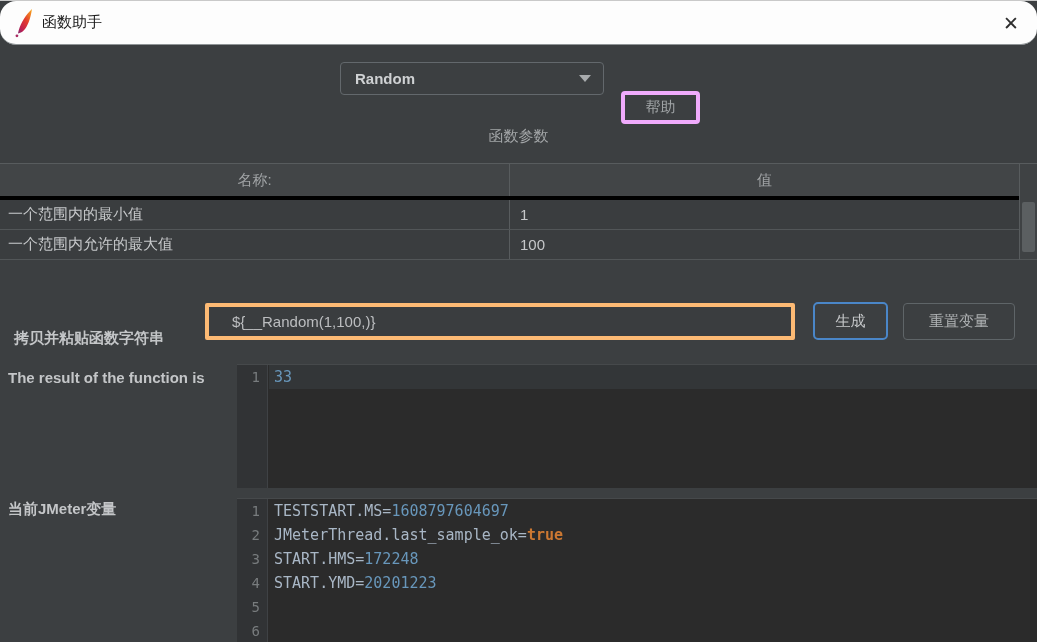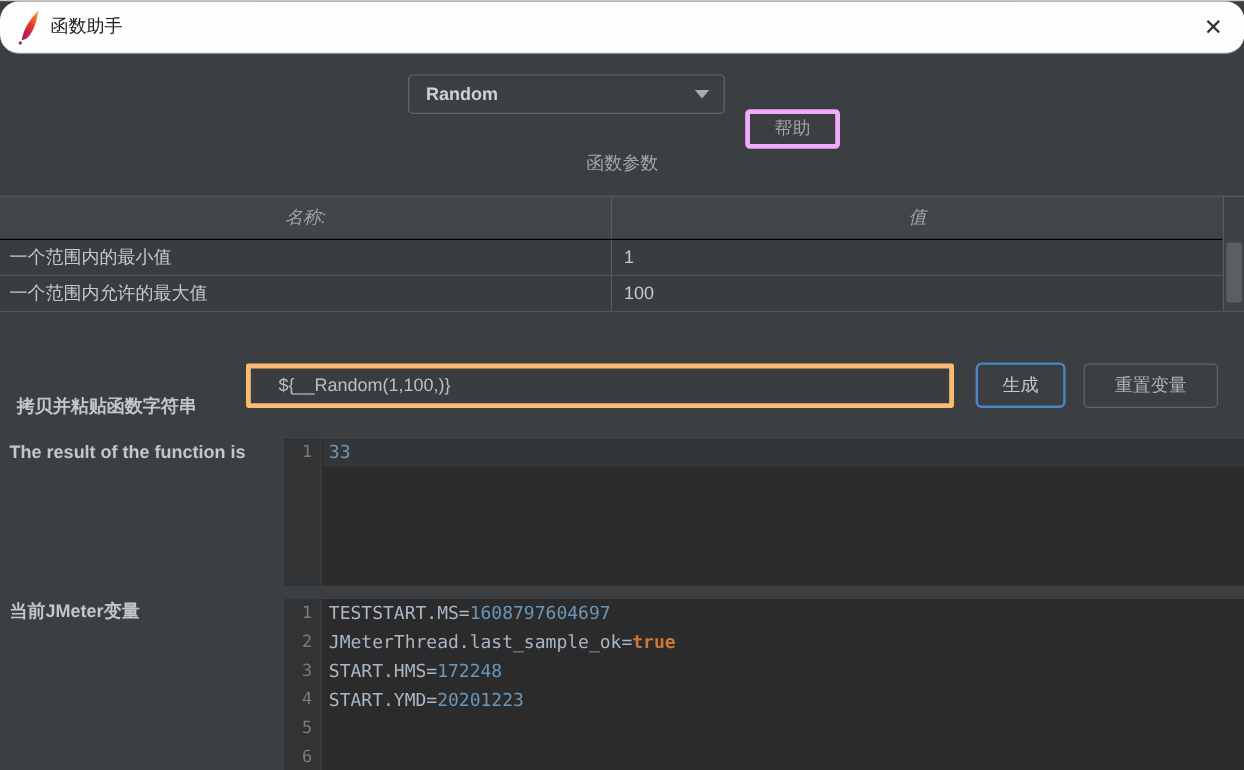--- a/index.html
+++ b/index.html
@@ -38,21 +38,21 @@
     justify-content:center;color:#9fa3a5;font-size:15px;background:transparent;margin-top:29px;
   }
   .section-title{
     position:absolute;left:0;top:126px;width:1037px;text-align:center;
     color:#a3a6a8;font-size:15px;
   }
   
   .param-table{position:absolute;left:0;top:162px;width:1019px;}
   .pt-header{
     display:flex;height:37px;background:#424547;
-    border-top:1px solid #585c5e;border-bottom:1px solid #000000;font-style:italic;
+    border-top:1px solid #585c5e;border-bottom:4px solid #000000;
   }
   .pt-header .cell{
     display:flex;align-items:center;justify-content:center;
     color:#a0a3a5;font-size:15px;
   }
   .pt-row{display:flex;height:30px;background:#3a3d3f;border-bottom:1px solid #525658;}
   .pt-row .cell{display:flex;align-items:center;color:#c6c8ca;font-size:15px;}
   .cell.c-name{width:510px;border-right:1px solid #585c5e;padding-left:8px;}
   .cell.c-value{flex:1;padding-left:10px;}
   .pt-header .cell.c-name{padding-left:0;}

